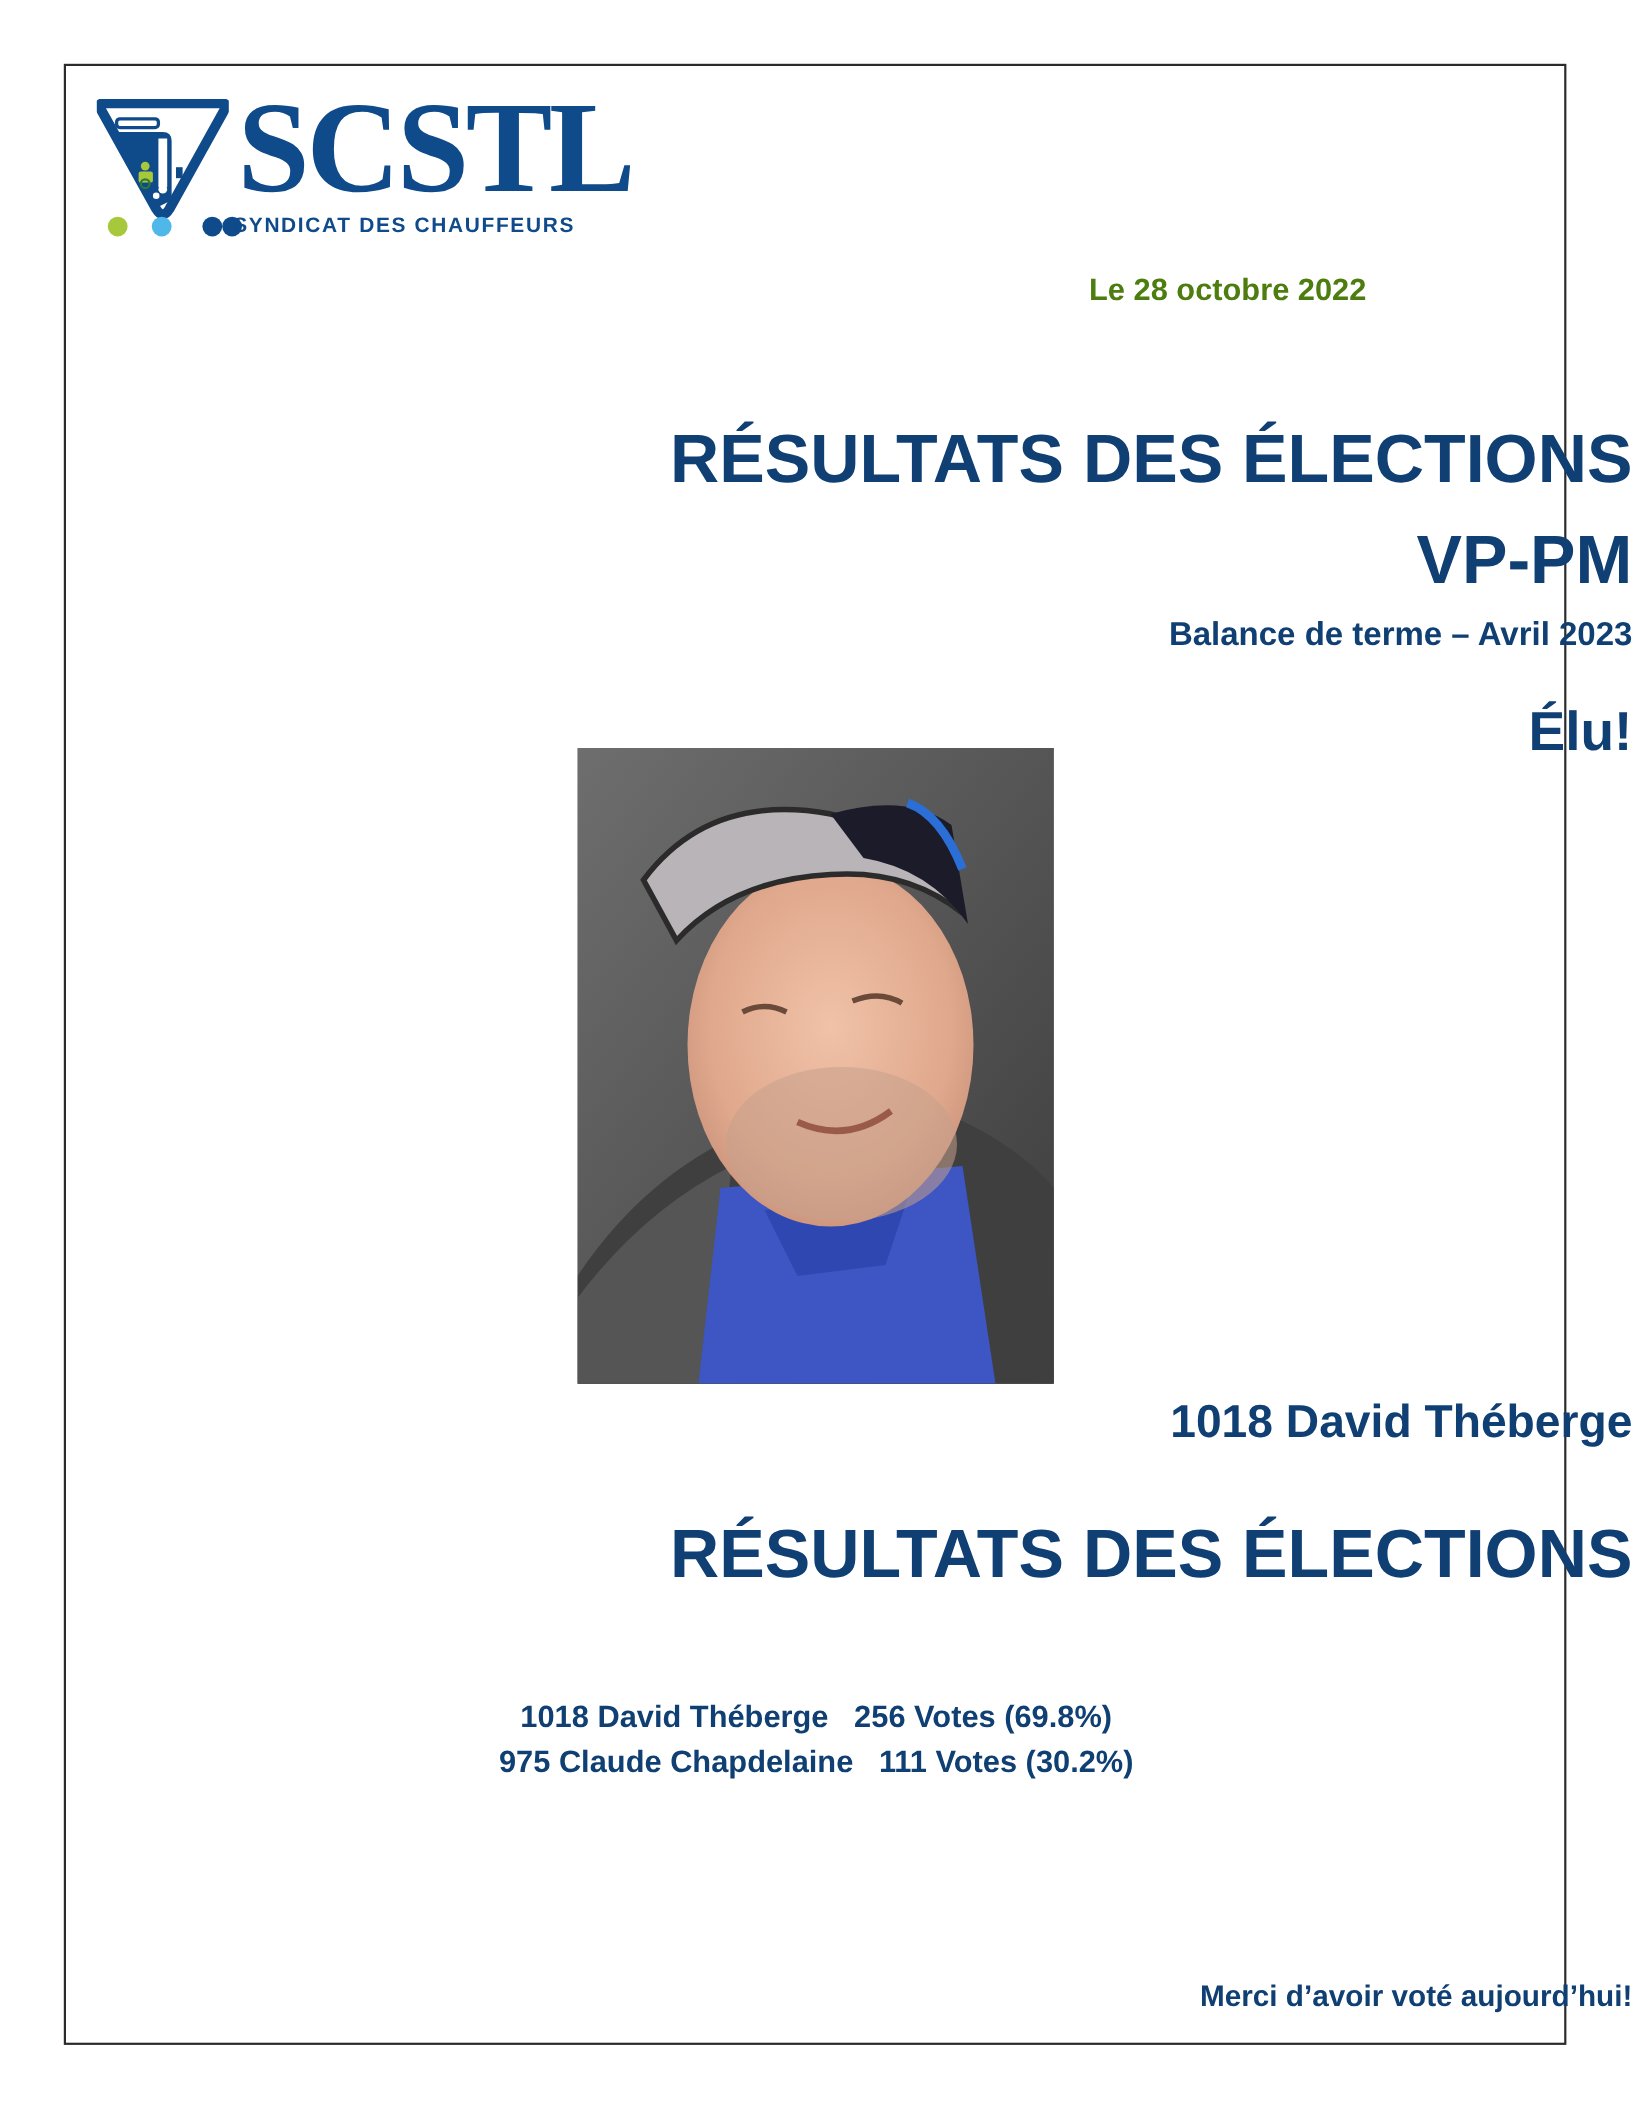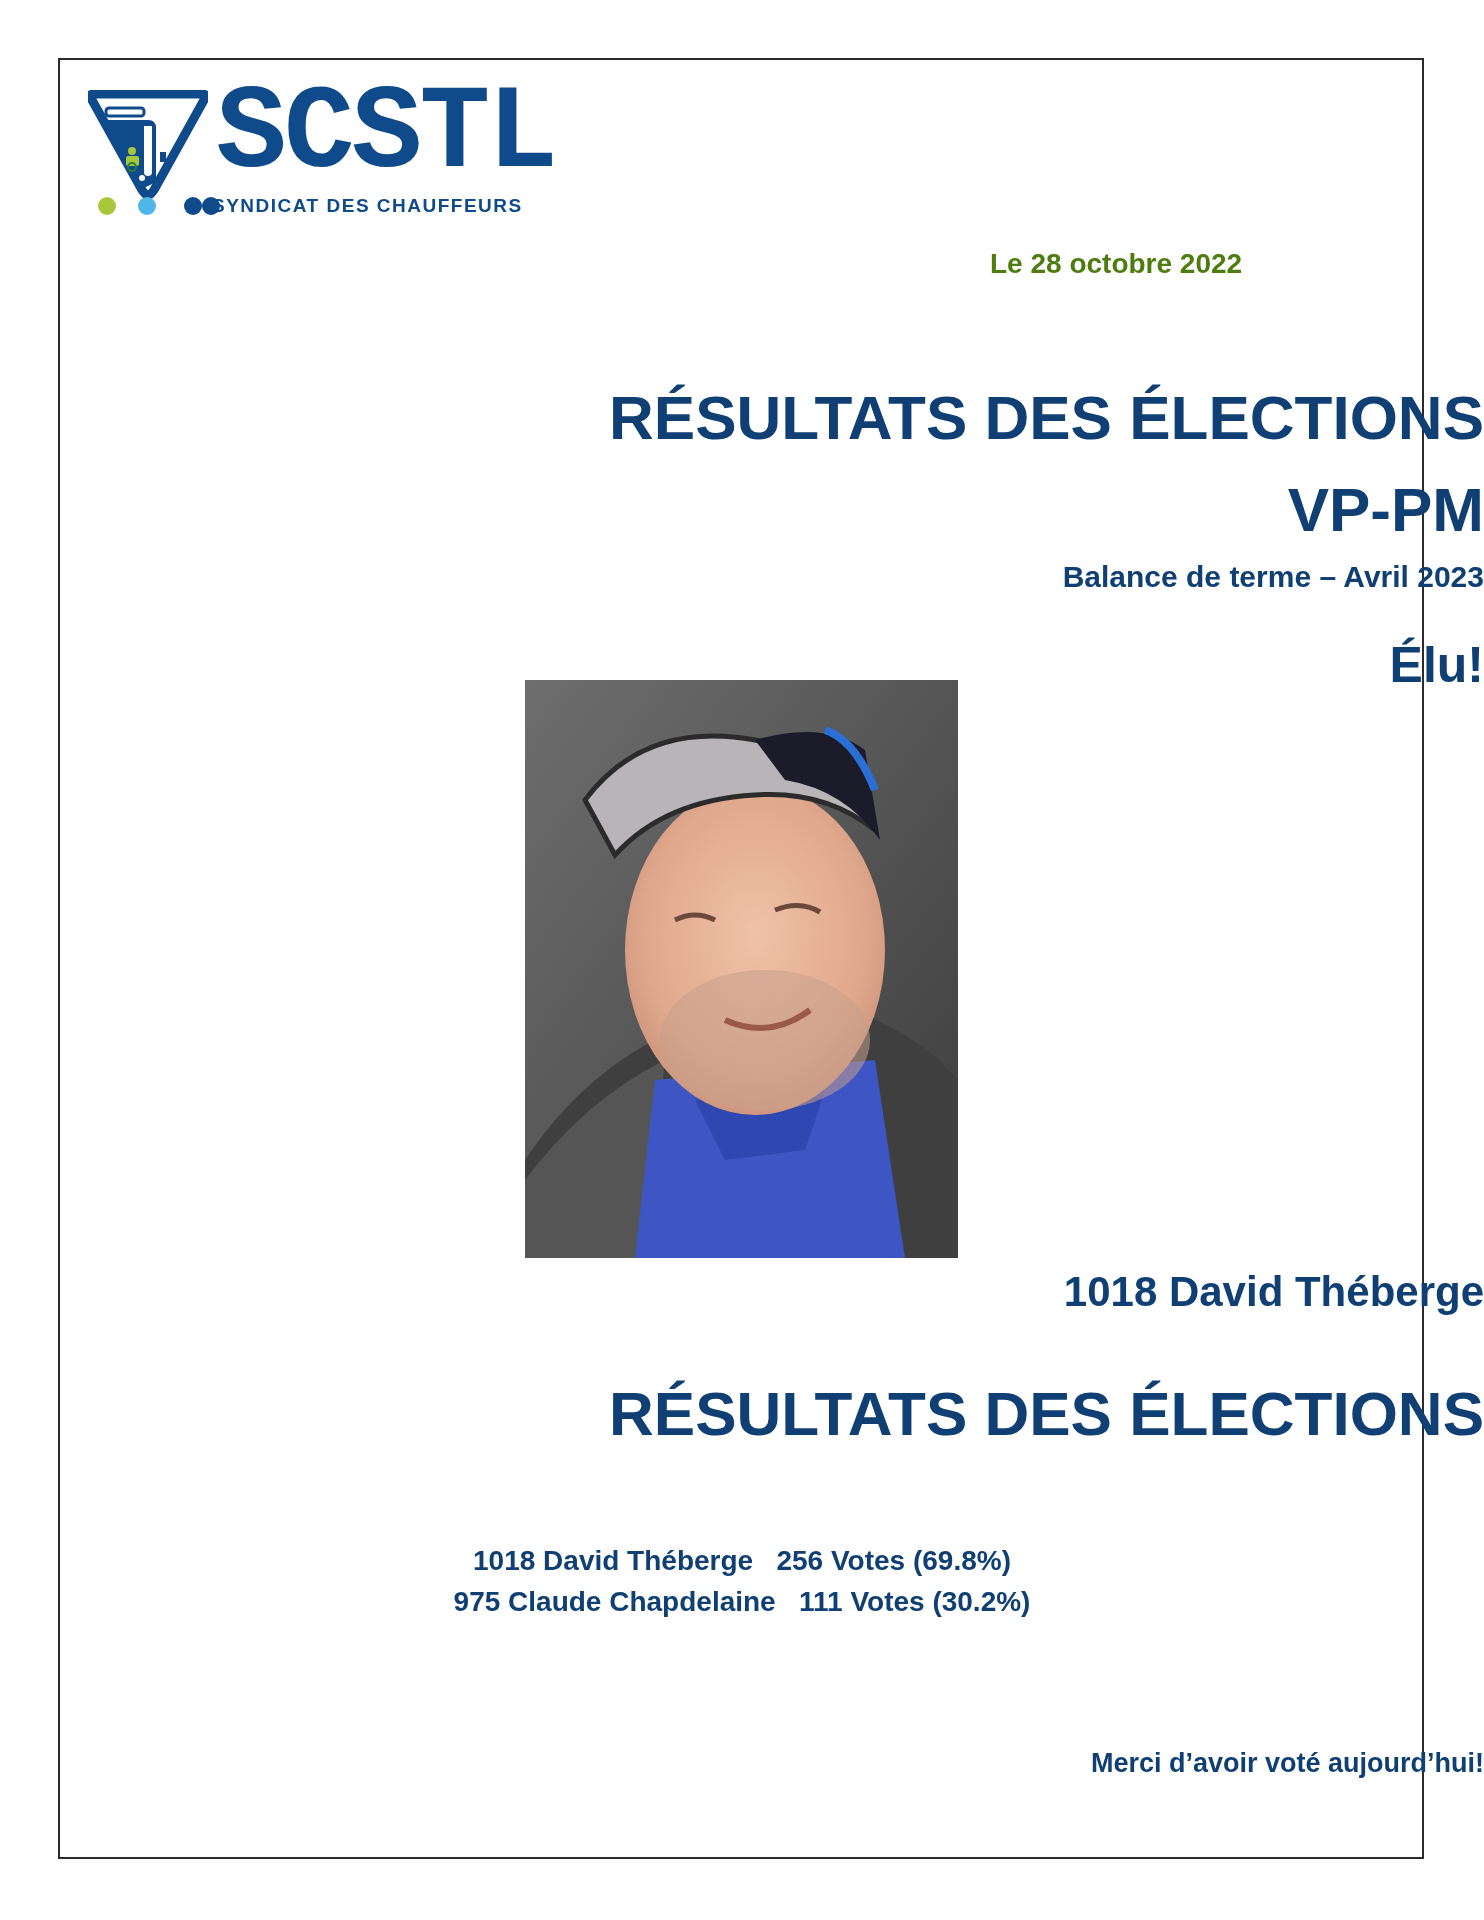--- a/index.html
+++ b/index.html
@@ -3,39 +3,39 @@
   <meta charset="utf-8">
   <style>
     html, body { margin:0; padding:0; background:#ffffff; }
     body { width:1484px; height:1920px; position:relative; overflow:hidden;
            font-family:"Liberation Sans", "DejaVu Sans", sans-serif; color:#0f3f73; }
     .frame { position:absolute; left:58px; top:58px; width:1366px; height:1801px;
              border:2px solid #2b2b2b; box-sizing:border-box; }
     .logo { position:absolute; left:88px; top:90px; width:450px; height:135px; }
     .logo svg { display:block; }
     .logo-word { position:absolute; left:128px; top:-14px; font-size:118px; font-weight:bold;
-                 letter-spacing:-3px; color:#0f4a8a; line-height:1; font-family:Liberation Mono, monospace; }
+                 letter-spacing:-3px; color:#0f4a8a; line-height:1; font-family:Liberation Serif, serif; }
     .logo-sub { position:absolute; left:124px; top:105px; font-size:19px; font-weight:bold;
                 letter-spacing:1.5px; color:#0f4a8a; white-space:nowrap; }
     .dots { position:absolute; left:10px; top:107px; }
     .dot { position:absolute; width:18px; height:18px; border-radius:50%; }
     .date { position:absolute; left:990px; top:248px; font-size:28px; font-weight:bold; color:#4d7c0f; white-space:nowrap; }
     .center { position:absolute; left:0; width:1484px; text-align:right; font-weight:bold; color:#0f3f73; white-space:nowrap; }
     .title1 { top:382px; font-size:62px; letter-spacing:0px; }
     .title2 { top:474px; font-size:62px; }
     .subtitle { top:560px; font-size:30px; }
     .elu { top:636px; font-size:50px; }
     .photo { position:absolute; left:525px; top:680px; width:433px; height:578px; overflow:hidden;
              background:linear-gradient(135deg,#6c6c6c 0%,#4f4f4f 60%,#3e3e3e 100%); }
     .winner-name { top:1268px; font-size:42px; }
     .title3 { top:1378px; font-size:62px; }
     .results { position:absolute; left:0; top:1540px; width:1484px; text-align:center; font-weight:bold;
                font-size:28px; line-height:41px; color:#0f3f73; }
     .results .row { white-space:pre; }
-    .thanks { top:1748px; font-size:27px; }
+    .thanks { top:1800px; font-size:27px; }
   </style>
 </head>
 <body>
 
 <div class="frame"></div>
 
 <div class="logo">
   <svg width="120" height="120" viewBox="0 0 120 120" style="position:absolute;left:0;top:0;">
     <path d="M6 4 L114 4 Q120 4 116 10 L66 100 Q60 110 54 100 L4 10 Q0 4 6 4 Z" fill="none" stroke="#0f4a8a" stroke-width="9" stroke-linejoin="round"></path>
     <rect x="18" y="18" width="38" height="8" rx="3" fill="none" stroke="#0f4a8a" stroke-width="3"></rect>

